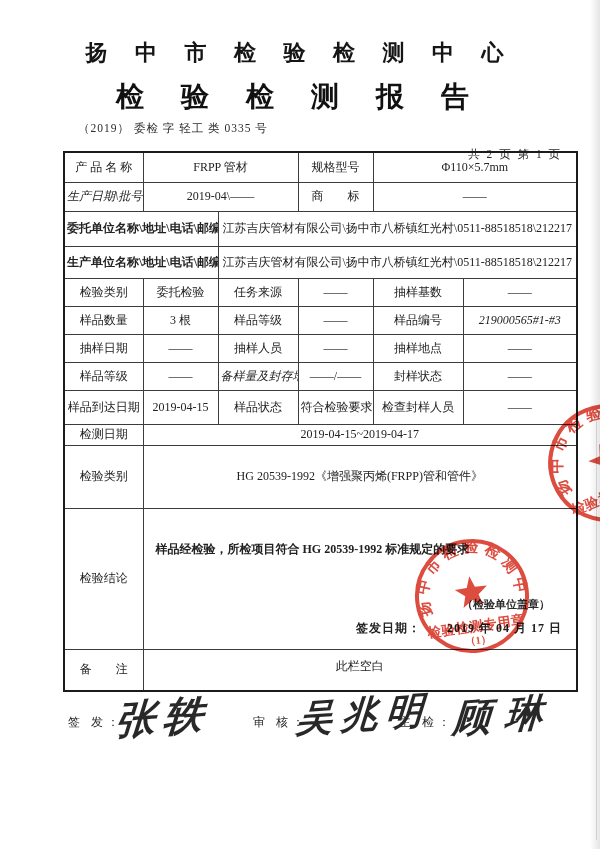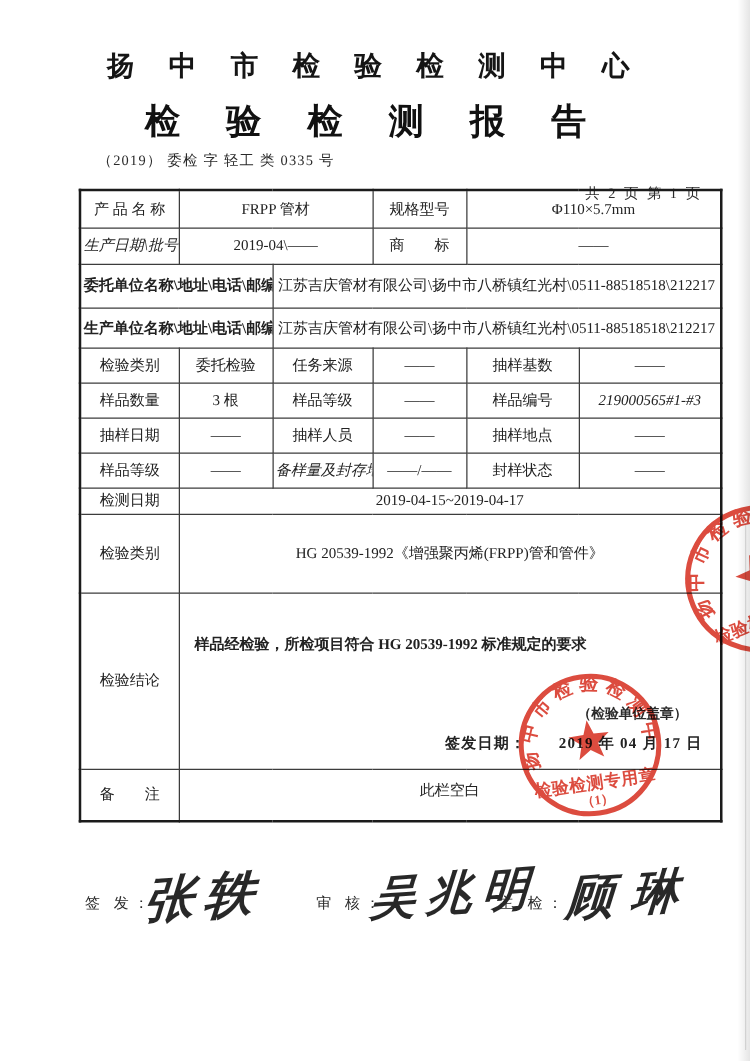--- a/index.html
+++ b/index.html
@@ -132,20 +132,28 @@
       <td>——</td>
     </tr>
     <tr style="height:28px">
       <td>样品等级</td>
       <td>——</td>
       <td class="tiny">备样量及封存地点</td>
       <td>——/——</td>
       <td>封样状态</td>
       <td>——</td>
     </tr>
+    <tr style="height:34px">
+      <td>样品到达日期</td>
+      <td>2019-04-15</td>
+      <td>样品状态</td>
+      <td>符合检验要求</td>
+      <td>检查封样人员</td>
+      <td>——</td>
+    </tr>
     <tr style="height:21px">
       <td>检测日期</td>
       <td colspan="5">2019-04-15~2019-04-17</td>
     </tr>
     <tr style="height:63px">
       <td>检验类别</td>
       <td colspan="5" class="left" style="vertical-align:middle;">HG 20539-1992《增强聚丙烯(FRPP)管和管件》</td>
     </tr>
     <tr style="height:141px">
       <td>检验结论</td>

